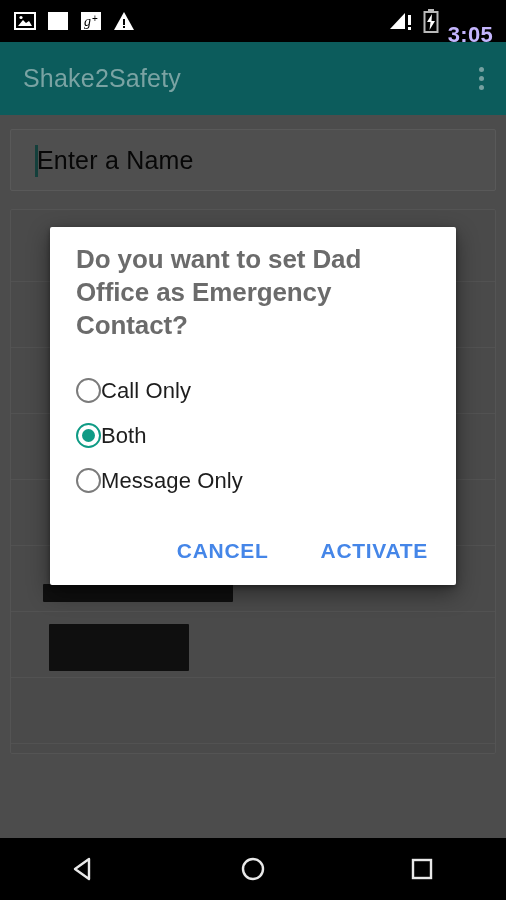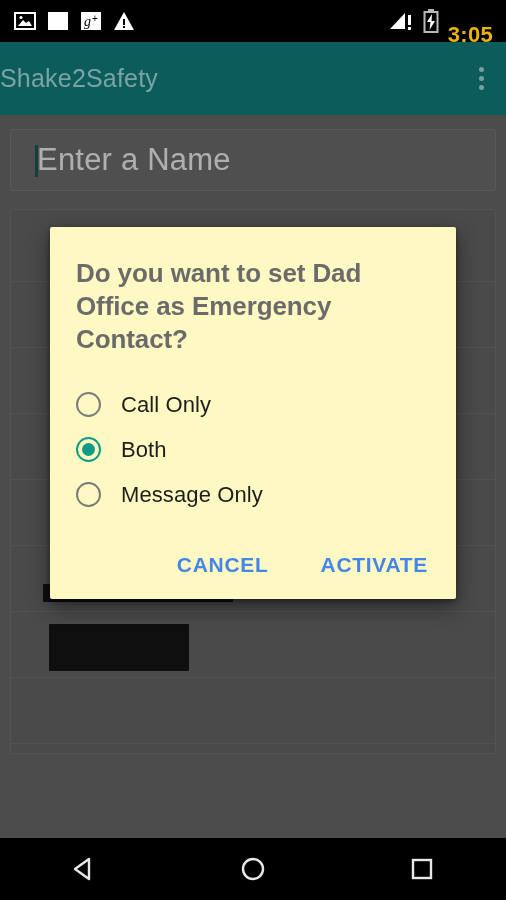--- a/index.html
+++ b/index.html
@@ -11,49 +11,49 @@
   }
   .phone { position:relative; width:506px; height:900px; overflow:hidden; background:#6a6a6a; }
 
   
   .statusbar {
     position:absolute; top:0; left:0; width:506px; height:42px;
     background:#000; display:flex; align-items:center; z-index:40;
   }
   .sb-left { display:flex; align-items:center; gap:11px; padding-left:14px; }
   .sb-right { margin-left:auto; display:flex; align-items:center; gap:9px; padding-right:13px; }
-  .sb-clock { color:#eab308; font-size:22px; font-weight:bold; letter-spacing:.3px; line-height:1;margin-top:28px; }
+  .sb-clock { color:#c4b5fd; font-size:22px; font-weight:bold; letter-spacing:.3px; line-height:1;margin-top:28px; }
   .ic { display:block; }
 
   
   .appbar {
     position:absolute; top:42px; left:0; width:506px; height:73px;
     background:#0c5c5c; z-index:30; display:flex; align-items:center;
   }
   .appbar-title {
-    color:#7aa3a3; font-size:25px; letter-spacing:.2px;
+    color:#7aa3a3; font-size:25px; padding-left:23px; letter-spacing:.2px;
   }
   .overflow {
     margin-left:auto; padding-right:22px; display:flex; flex-direction:column;
     gap:4px; align-items:center; justify-content:center;
   }
   .overflow span { width:5px; height:5px; border-radius:50%; background:#75a0a0; display:block; }
 
   
   .content { position:absolute; top:115px; left:0; width:506px; height:725px; background:#6a6a6a; }
   .searchwrap { padding:14px 10px 0 10px; }
   .searchbox {
     position:relative; height:62px; background:#6e6e6e;
     border:1px solid #7d7d7d; border-radius:2px;
     display:flex; align-items:center; padding-left:26px;
   }
   .caret {
     position:absolute; left:24px; top:15px; width:3px; height:32px; background:#15564f;
   }
-  .search-ph { color:#ffffff; font-size:31px; letter-spacing:.2px; }
+  .search-ph { color:#000000; font-size:25px; letter-spacing:.2px; }
 
   .listcard {
     margin:18px 10px 0 10px; background:#666666;
     border:1px solid #757575; border-radius:2px; height:545px; overflow:hidden;
     position:relative;
   }
   .lrow { height:66px; border-bottom:1px solid #737373; position:relative; }
   .lrow:first-child { height:72px; }
   .redact { position:absolute; background:#0d0d0d; border-radius:1px; }
   .blurtext {
@@ -63,30 +63,30 @@
 
   
   .scrim {
     position:absolute; top:115px; left:0; width:506px; height:725px;
     background:rgba(20,20,20,.34); z-index:20;
   }
 
   
   .dialog {
     position:absolute; left:50px; top:227px; width:406px;
-    background:#fef9c3; z-index:25; border-radius:2px;
+    background:#ffffff; z-index:25; border-radius:2px;
     box-shadow:0 8px 22px rgba(0,0,0,.45), 0 2px 5px rgba(0,0,0,.35);
-    padding:30px 26px 0 26px;
+    padding:16px 26px 0 26px;
   }
   .dlg-title {
     color:#6b6b6b; font-size:26px; font-weight:bold; line-height:33px;
     letter-spacing:-.1px; padding-bottom:26px;
   }
   .radios { padding-bottom:10px; }
-  .radio { display:flex; align-items:center; height:45px; gap:20px; }
+  .radio { display:flex; align-items:center; height:45px; }
   .rdot {
     width:25px; height:25px; border-radius:50%;
     border:2.5px solid #7b7b7b; background:transparent;
     flex:0 0 auto; display:flex; align-items:center; justify-content:center;
   }
   .rdot.sel { border-color:#0f9b85; }
   .rdot.sel::after { content:""; width:13px; height:13px; border-radius:50%; background:#0f9b85; display:block; }
   .rlabel { color:#1d1d1d; font-size:22px; letter-spacing:.1px; }
 
   .dlg-actions {

